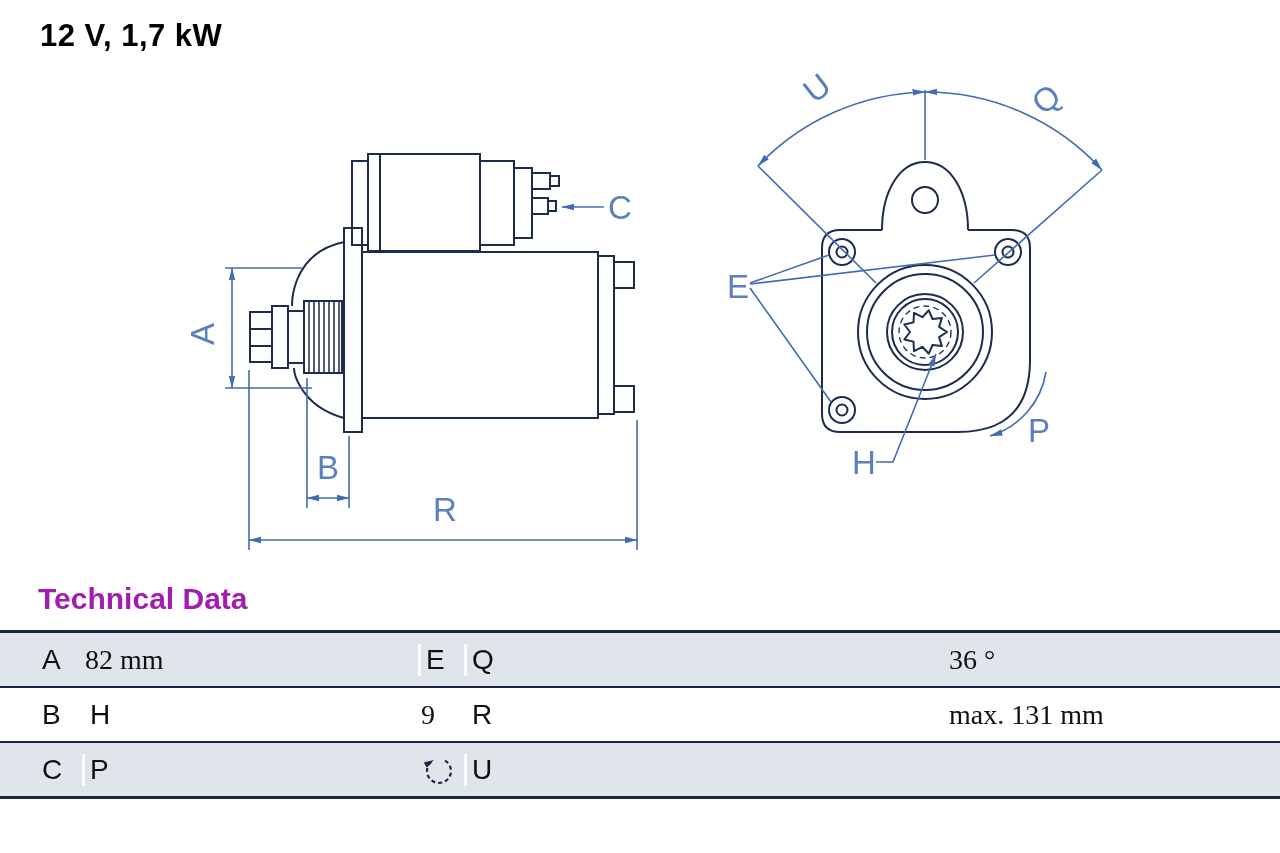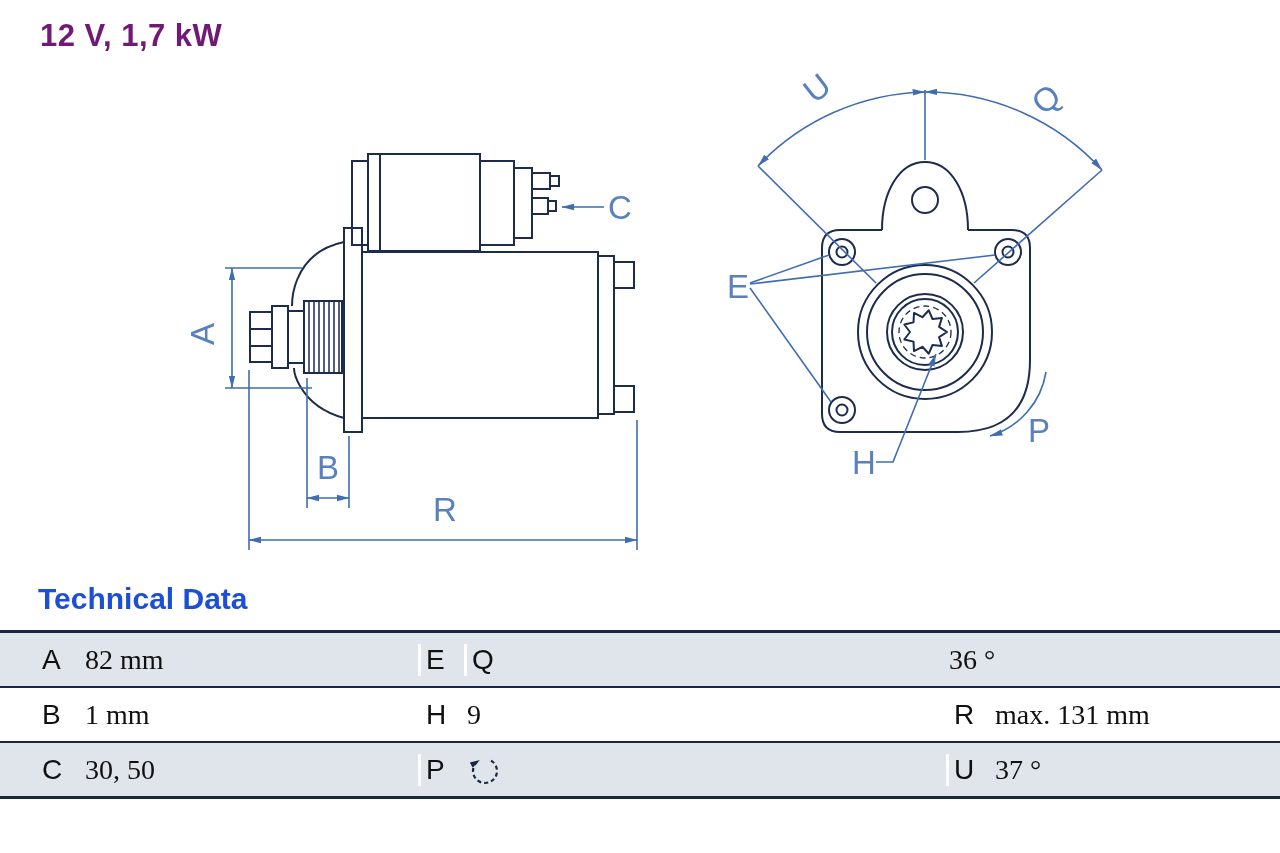--- a/index.html
+++ b/index.html
@@ -1,22 +1,22 @@
 <!DOCTYPE html>
 <html><head>
 <meta charset="utf-8">
 <style>
   html,body { margin:0; padding:0; background:#ffffff; }
   .page { position:relative; width:1280px; height:853px; background:#fff; overflow:hidden;
           font-family:"Liberation Sans", sans-serif; }
   .title { position:absolute; left:40px; top:18px; margin:0; font-size:31px; font-weight:bold;
-           color:#701a75; letter-spacing:.5px; }
+           color:#000000; letter-spacing:.5px; }
   .drawing { position:absolute; left:0; top:0; }
   .td-heading { position:absolute; left:38px; top:582px; margin:0; font-size:30px; font-weight:bold;
-                color:#1d4ed8; }
+                color:#a21caf; }
   .table { position:absolute; left:0; top:630px; width:1280px;
            border-top:3px solid #1a2742; border-bottom:3px solid #1a2742; }
   .row { display:grid; grid-template-columns:42px 336px 46px 482px 46px auto;
          padding-left:40px; height:53px; align-items:center;
          font-size:28px; color:#101010; }
   .row + .row { border-top:2px solid #1a2742; }
   .row.shaded { background:#e0e4eb; }
   .cell { white-space:nowrap; }
   .cell.key { padding-left:2px; }
   .cell.key.sep { box-shadow:inset 3px 0 0 #ffffff; padding-left:8px; }
@@ -144,39 +144,36 @@
     <div class="row shaded">
       <div class="cell key">A</div>
       <div class="cell val">82 mm</div>
       <div class="cell key sep">E</div>
       <div class="cell key sep">Q</div>
       <div class="cell val">36 °</div>
     </div>
 
     <div class="row">
       <div class="cell key">B</div>
-      <div class="cell val">1 mm</div>
       <div class="cell key sep">H</div>
       <div class="cell val">9</div>
       <div class="cell key sep">R</div>
       <div class="cell val">max. 131 mm</div>
     </div>
 
     <div class="row shaded">
       <div class="cell key">C</div>
-      <div class="cell val">30, 50</div>
       <div class="cell key sep">P</div>
       <div class="cell val icon-cell">
         <svg width="36" height="34" viewBox="0 0 36 34">
           <defs>
             <marker id="arr2" viewBox="0 0 10 8" refX="9" refY="4" markerUnits="userSpaceOnUse" markerWidth="10" markerHeight="9" orient="auto">
               <path d="M0,1 L10,4 L0,7 Z" fill="#1a2742"></path>
             </marker>
           </defs>
           <path d="M24,7.6 A12,12 0 1 1 12,7.6" fill="none" stroke="#1a2742" stroke-width="2.2" stroke-dasharray="4 3" marker-end="url(#arr2)"></path>
         </svg>
       </div>
       <div class="cell key sep">U</div>
-      <div class="cell val">37 °</div>
     </div>
 
   </div>
 </div>
 
 </body></html>

